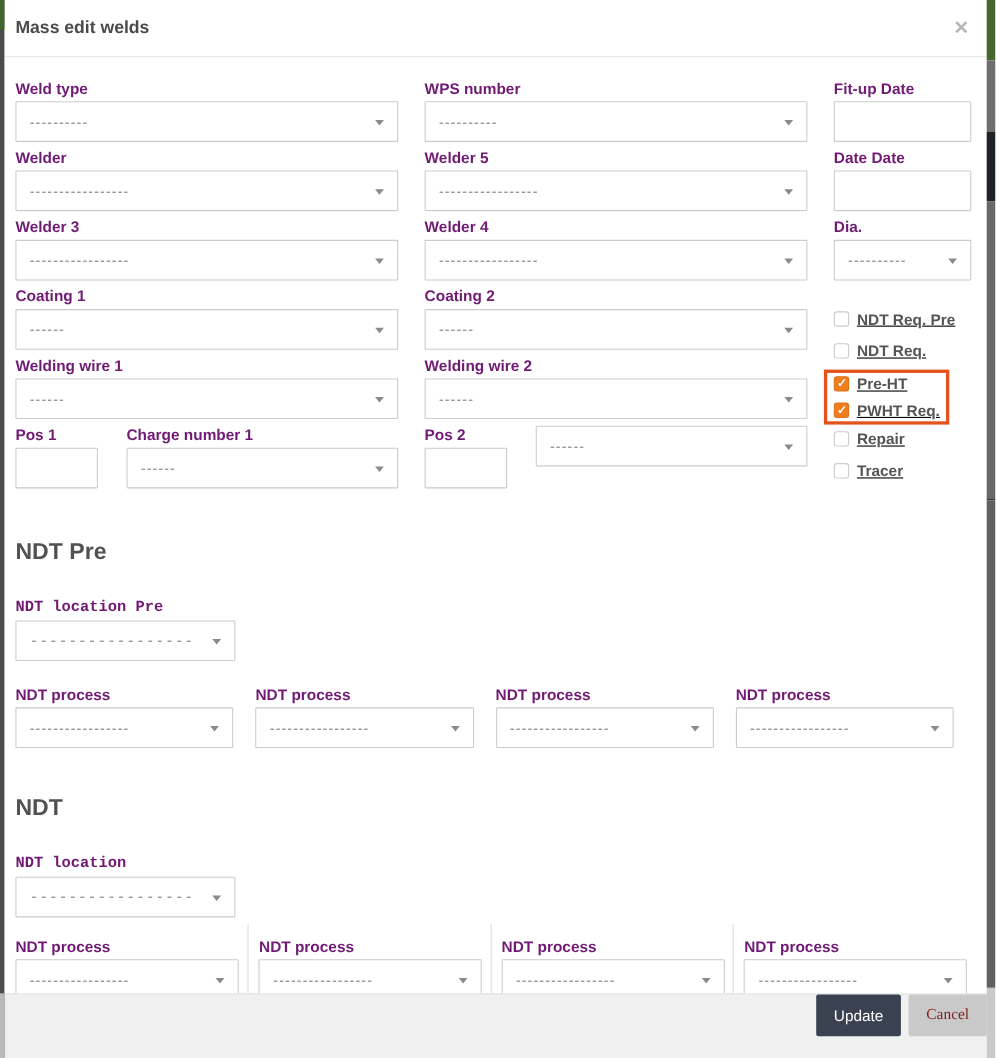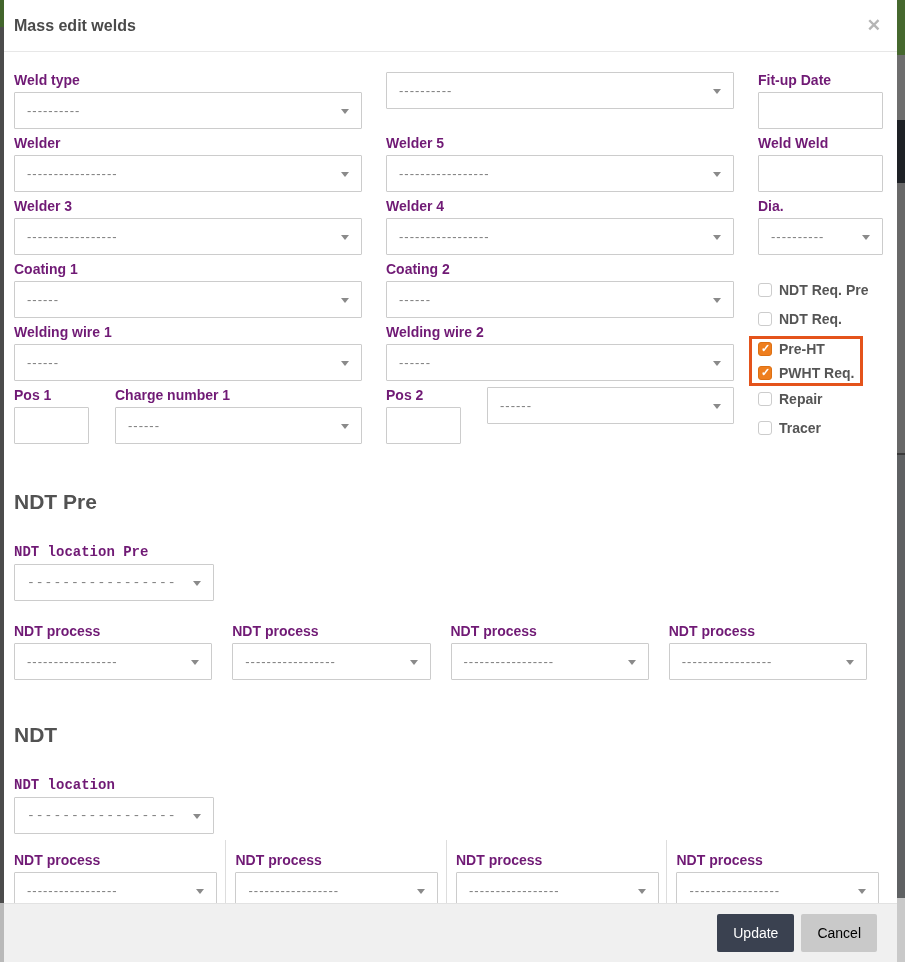--- a/index.html
+++ b/index.html
@@ -20,41 +20,41 @@
   .sr-5 { height:2px; background:#3a3a3a; }
   .sr-6 { flex:1; background:#5f6163; }
   .sr-7 { height:64px; background:#c9c9c9; }
 
   
   .modal { position:absolute; left:4px; right:8px; top:0; bottom:0; background:#fff; display:flex; flex-direction:column; }
   .modal-header { flex:0 0 52px; border-bottom:1px solid #e7e7e7; display:flex; align-items:center; padding:0 16px 0 10px; }
   .modal-title { font-size:16px; font-weight:600; color:#4a4a4a; }
   .close { margin-left:auto; color:#b5b5b5; font-size:17px; font-weight:bold; cursor:pointer; line-height:1; }
   .modal-body { flex:1 1 auto; padding:20px 10px 0 10px; overflow:hidden; }
-  .modal-footer { flex:0 0 59px; background:#f0f0f0; border-top:1px solid #e2e2e2; display:flex; align-items:center; justify-content:flex-end; gap:7px; padding:0 20px; }
+  .modal-footer { flex:0 0 59px; background:#f0f0f0; border-top:1px solid #e2e2e2; display:flex; align-items:flex-start; justify-content:flex-end; gap:7px; padding:0 0; }
 
   
   .form-grid { display:grid; grid-template-columns:348px 348px 1fr; column-gap:24px; grid-auto-rows:63px; }
   .field { height:57px; }
   .flabel { display:block; font-size:14px; font-weight:600; color:#701a75; line-height:16px; margin-bottom:4px; white-space:nowrap; }
   .sel { position:relative; height:37px; border:1px solid #ccc; border-radius:1px; background:#fff; cursor:pointer; }
   .sel-value { display:block; line-height:35px; padding-left:12px; font-size:13px; color:#7e7e7e; letter-spacing:1px; white-space:nowrap; overflow:hidden; }
   .arrow { position:absolute; right:12px; top:16px; width:0; height:0;
            border-left:4px solid transparent; border-right:4px solid transparent; border-top:5px solid #8a8a8a; }
   .tin { height:37px; border:1px solid #ccc; border-radius:1px; background:#fff; padding:0 8px; font-size:13px; color:#555; outline:none; font-family:"Liberation Sans",sans-serif; }
   .w125 { width:125px; }
   .w75  { width:75px; }
   .w200 { width:200px; }
   .w203 { width:203px; }
   .pair { display:flex; gap:26px; }
 
   
   .cb-cell { grid-row:span 3; position:relative; }
   .cb-stack { margin-top:22px; }
-  .cb-row { display:flex; align-items:center; height:14px; margin-bottom:15px; }
+  .cb-row { display:flex; align-items:center; height:14px; margin-bottom:15px;text-decoration:underline; }
   .cb-row + .cb-row, .highlight .cb-row { margin-bottom:10px; }
   .highlight .cb-row:last-child { margin-bottom:0; }
   .cb { flex:0 0 14px; width:14px; height:14px; border:1px solid #ccc; border-radius:3px; background:#fff; position:relative; cursor:pointer; }
   .cb.checked { background:var(--cb-checked,#ee7e1e); border-color:#dd7014; }
   .cb.checked::after { content:"\2713"; position:absolute; left:2px; top:-1px; font-size:11px; font-weight:bold; color:#fff; }
   .cb-label { margin-left:7px; font-size:14px; font-weight:600; color:#555; white-space:nowrap; }
   .highlight { border:3px solid var(--hl,#e4531b); margin:4px 16px 6px -9px; padding:3px 0 3px 6px; width:114px; }
   .after-hl { margin-top:0; }
 
   
@@ -63,21 +63,21 @@
   .loc-field { margin-top:30px;font-family:Liberation Mono, monospace; }
   .process-row { display:flex; margin-top:22px; }
   .process-row .pf { width:203px; margin-right:20px; }
   .process-row2 { display:flex; margin-top:6px; }
   .pcol { width:223px; padding:12px 0 10px 9px; border-left:1px solid #ddd; }
   .pcol.first { width:214px; padding-left:0; border-left:none; }
 
   
   .btn { height:38px; border:none; border-radius:2px; font-size:14px; font-family:"Liberation Sans",sans-serif; cursor:pointer; padding:0 16px; }
   .btn-update { background:var(--btn-update,#3a4150); color:#fff; }
-  .btn-cancel { background:#c9c9c9; color:#000000; }
+  .btn-cancel { background:#c9c9c9; color:#7f1d1d;font-family:Liberation Serif, serif; }
 </style>
 </head>
 <body>
 
 <div class="page">
 
   <div class="sliver-left">
     <div class="sl-green"></div>
     <div class="sl-light"></div>
   </div>
@@ -104,20 +104,21 @@
 
         <div class="field">
           <label class="flabel">Weld type</label>
           <div class="sel">
             <span class="sel-value">----------</span>
             <span class="arrow"></span>
           </div>
         </div>
 
         <div class="field">
+          <label class="flabel">WPS number</label>
           <div class="sel">
             <span class="sel-value">----------</span>
             <span class="arrow"></span>
           </div>
         </div>
 
         <div class="field">
           <label class="flabel">Fit-up Date</label>
           <input class="tin w125" value="" style="">
         </div>
@@ -132,21 +133,21 @@
 
         <div class="field">
           <label class="flabel">Welder 5</label>
           <div class="sel">
             <span class="sel-value">-----------------</span>
             <span class="arrow"></span>
           </div>
         </div>
 
         <div class="field">
-          <label class="flabel">Weld Weld</label>
+          <label class="flabel">Date Date</label>
           <input class="tin w125" value="" style="">
         </div>
 
         <div class="field">
           <label class="flabel">Welder 3</label>
           <div class="sel">
             <span class="sel-value">-----------------</span>
             <span class="arrow"></span>
           </div>
         </div>

